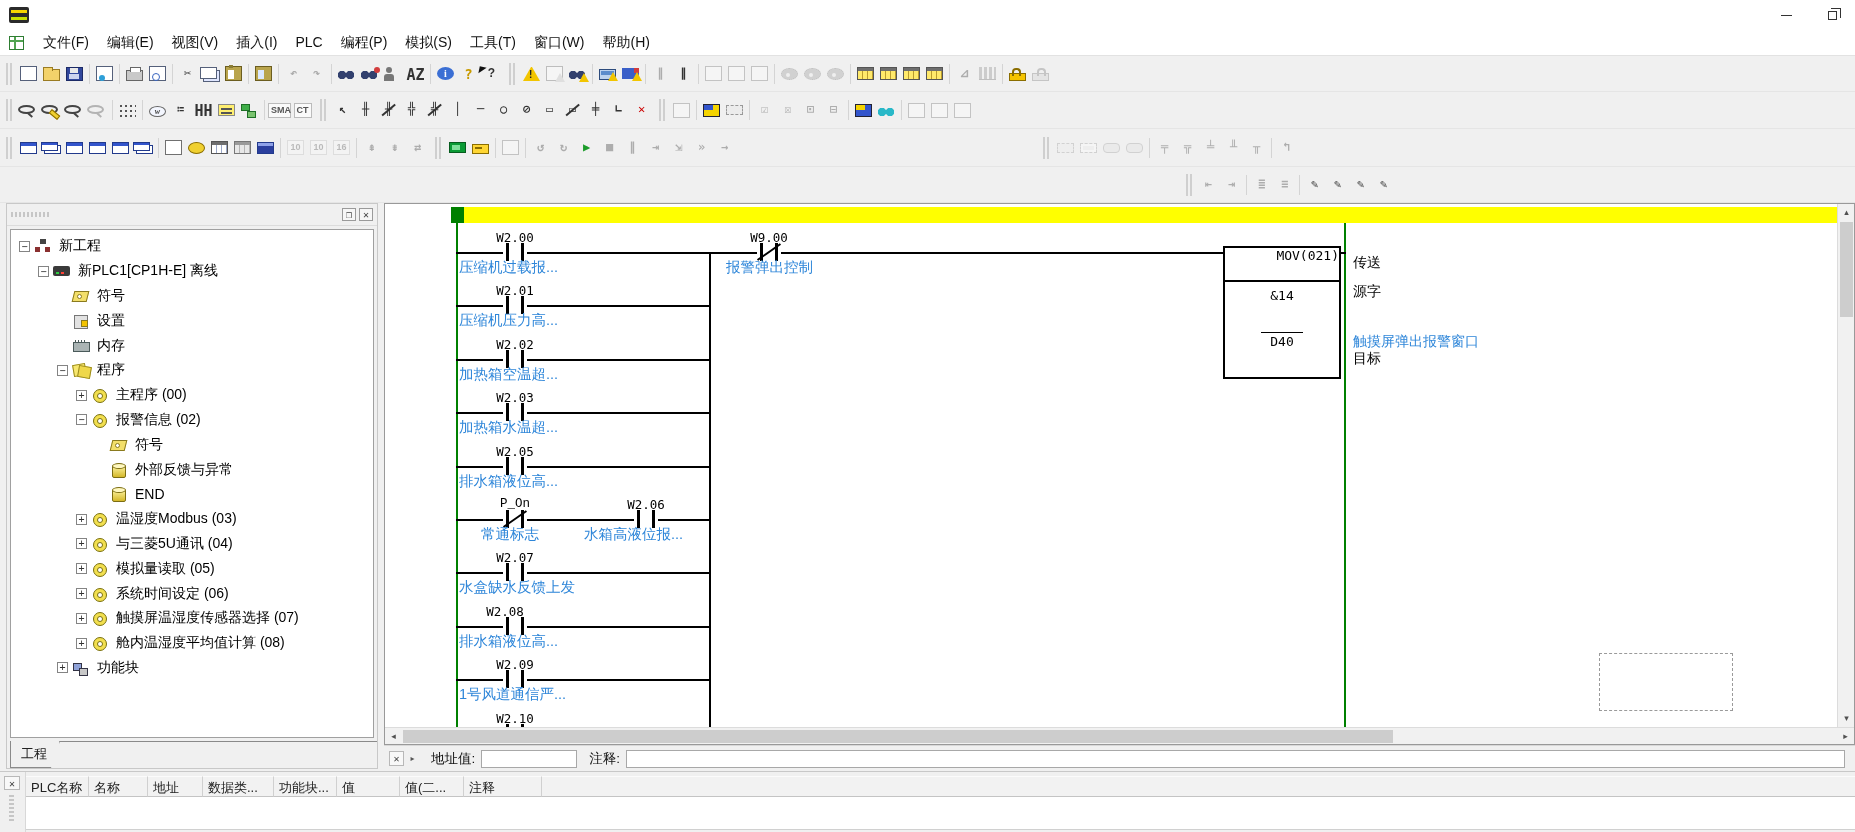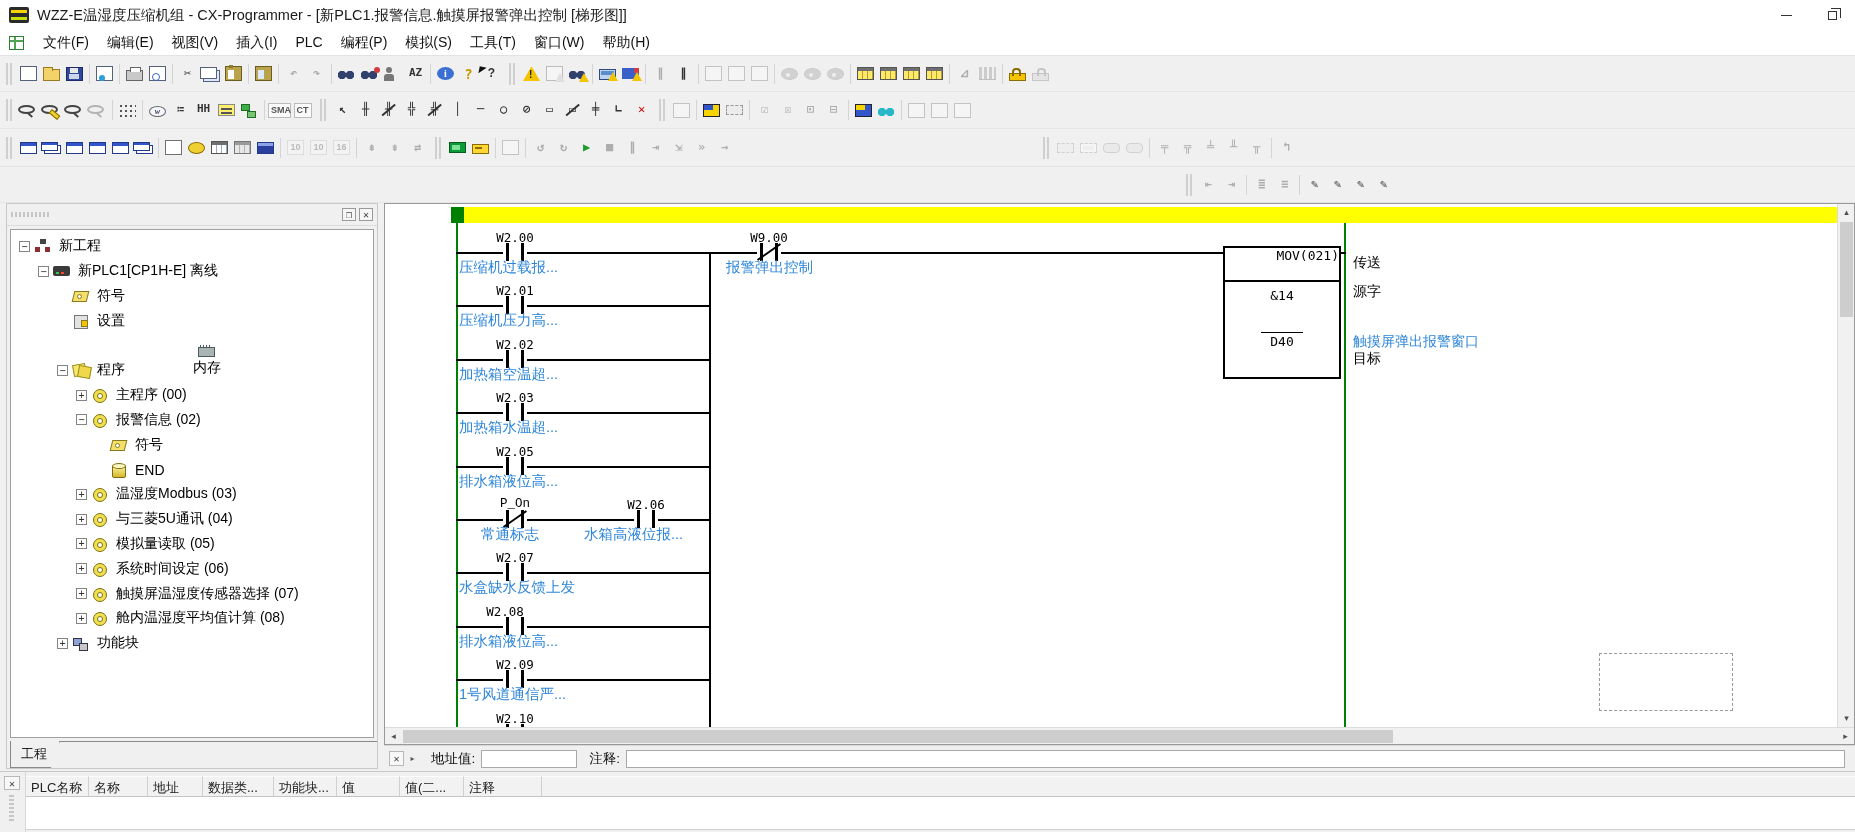--- a/index.html
+++ b/index.html
@@ -35,21 +35,21 @@
   .tb-right { position:absolute; top:0; height:100%; display:flex; align-items:center; }
   #tbrow3r { left:1037px; } #tbrow4r { left:1180px; }
   .tgrip { width:7px; height:22px; margin:0 4px 0 6px; flex:none;
            background:repeating-linear-gradient(90deg,#cfcfcf 0 2px,#f0f0f0 2px 4px); }
   .tsep { width:1px; height:20px; background:#d4d4d4; margin:0 3px; flex:none; }
   .tbtn { width:23px; height:24px; display:flex; align-items:center; justify-content:center; flex:none; position:relative; }
   .tbtn.dis { opacity:.35; filter:grayscale(1); }
   .ic { display:inline-block; min-width:17px; height:16px; line-height:16px; text-align:center;
         font:bold 12px "DejaVu Sans Mono",monospace; color:#333; position:relative; }
   .ic.txt { font:bold 9px "Liberation Sans",sans-serif; color:#555; border:1px solid #bbb; background:#fafafa; padding:0 2px; line-height:13px; height:15px; }
-  .ic.tiny { font-size:11px; }
+  .ic.tiny { font-size:15px; }
   .ic.red { color:#cc0000; } .ic.gold { color:#c89b00; font-size:14px; } .ic.green { color:#1c9c2a; }
   .ic.sl::after { content:""; position:absolute; left:0; right:0; top:7px; height:1.5px; background:#333; transform:rotate(-40deg); }
   .ic.mw::after { content:""; position:absolute; right:-3px; bottom:-2px; width:0; height:0;
                   border-left:5px solid transparent; border-right:5px solid transparent; border-bottom:9px solid #f2c500; }
   
   .s-page   { width:12px; height:15px; background:#fff; border:1px solid #55607a; }
   .s-pageb  { width:12px; height:15px; background:#fff; border:1px solid #55607a; } .s-pageb::before { content:""; position:absolute; left:2px; top:8px; width:6px; height:6px; border-radius:50%; background:#2e9fd8; }
   .s-pagem  { width:12px; height:15px; background:#fff; border:1px solid #55607a; } .s-pagem::before { content:""; position:absolute; left:2px; top:6px; width:6px; height:6px; border:1.5px solid #3a66c0; border-radius:50%; }
   .s-pg1    { width:12px; height:15px; background:#fff; border:1px solid #707070; }
   .s-folder { width:16px; height:12px; background:#f3d26a; border:1px solid #9a7b22; margin-top:3px; } .s-folder::before { content:""; position:absolute; left:-1px; top:-3px; width:8px; height:3px; background:#f3d26a; border:1px solid #9a7b22; border-bottom:none; }
@@ -179,21 +179,20 @@
   .wh-fill { flex:1; background:#f2f2f2; border-bottom:1px solid #c4c4c4; border-top:1px solid #fbfbfb; }
   .watch-body { background:#fff; height:33px; border-bottom:1px solid #d0d0d0; }
 </style>
 </head>
 <body>
 
 <div id="app">
 
   <div class="titlebar">
     <span class="app-icon"></span>
-    <span class="title-text">WZZ-E温湿度压缩机组 - CX-Programmer - [新PLC1.报警信息.触摸屏报警弹出控制 [梯形图]]</span>
     <div class="winbtns">
       <span class="wb">
           <i class="mini"></i>
         </span>
       <span class="wb">
           <i class="rest"></i>
         </span>
     </div>
   </div>
 
@@ -662,21 +661,21 @@
         <div class="trow" style="padding-left: 46px;">
           <span class="texp-sp"></span>
           <span class="ti ti-symbols"></span>
           <span class="tlabel">符号</span>
         </div>
         <div class="trow" style="padding-left: 46px;">
           <span class="texp-sp"></span>
           <span class="ti ti-settings"></span>
           <span class="tlabel">设置</span>
         </div>
-        <div class="trow" style="padding-left: 30px; flex-direction: column;">
+        <div class="trow" style="padding-left: 46px;">
           <span class="texp-sp"></span>
           <span class="ti ti-memory"></span>
           <span class="tlabel">内存</span>
         </div>
         <div class="trow" style="padding-left: 46px;">
           <span class="texp">−</span>
           <span class="ti ti-programs"></span>
           <span class="tlabel">程序</span>
         </div>
         <div class="trow" style="padding-left: 65px;">
@@ -686,20 +685,25 @@
         </div>
         <div class="trow" style="padding-left: 65px;">
           <span class="texp">−</span>
           <span class="ti ti-section-group"></span>
           <span class="tlabel">报警信息 (02)</span>
         </div>
         <div class="trow" style="padding-left: 84px;">
           <span class="texp-sp"></span>
           <span class="ti ti-symbols"></span>
           <span class="tlabel">符号</span>
+        </div>
+        <div class="trow" style="padding-left: 84px;">
+          <span class="texp-sp"></span>
+          <span class="ti ti-section"></span>
+          <span class="tlabel">外部反馈与异常</span>
         </div>
         <div class="trow" style="padding-left: 84px;">
           <span class="texp-sp"></span>
           <span class="ti ti-section"></span>
           <span class="tlabel">END</span>
         </div>
         <div class="trow" style="padding-left: 65px;">
           <span class="texp">+</span>
           <span class="ti ti-section-group"></span>
           <span class="tlabel">温湿度Modbus (03)</span>

